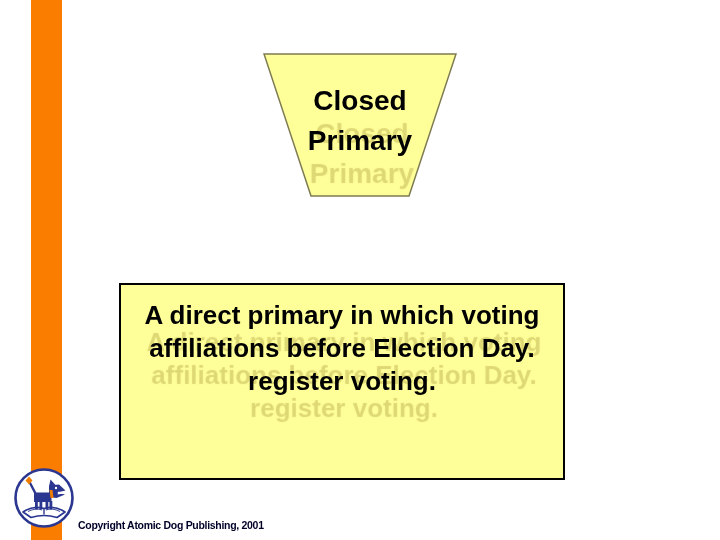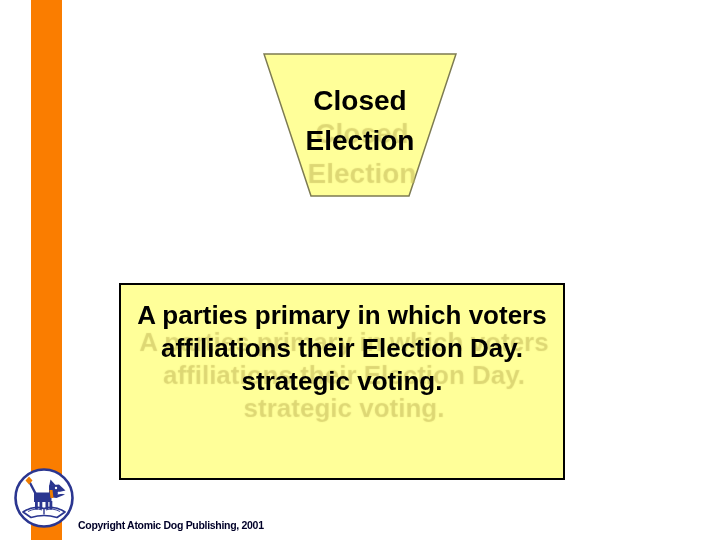--- a/index.html
+++ b/index.html
@@ -92,28 +92,28 @@
 <div class="slide">
 
   <div class="accent-bar"></div>
 
   <div class="trap-wrap">
     <svg width="194" height="144" viewBox="0 0 194 144" aria-hidden="true">
       <polygon points="1,1 193,1 146,143 48,143" fill="#ffff99" stroke="#7d7b52" stroke-width="1.5"></polygon>
     </svg>
     <div class="trap-text">
       <div>Closed</div>
-      <div>Election</div>
+      <div>Primary</div>
     </div>
   </div>
 
   <div class="def-box">
-    <div class="line">A parties primary in which voters</div>
-    <div class="line">affiliations their Election Day.</div>
-    <div class="line">strategic voting.</div>
+    <div class="line">A direct primary in which voting</div>
+    <div class="line">affiliations before Election Day.</div>
+    <div class="line">register voting.</div>
   </div>
 
   <svg class="logo" width="62" height="62" viewBox="0 0 62 62" aria-hidden="true">
     <circle cx="31" cy="31" r="28.5" fill="#ffffff" stroke="#2b3690" stroke-width="2.6"></circle>
     <g>
       <path d="M10 45 Q20 38 31 41.5 Q42 38 52 45 L44 50.5 Q31 46.5 18 50.5 Z" fill="#ffffff" stroke="#2b3690" stroke-width="1.7" stroke-linejoin="round"></path>
       <line x1="31" y1="41.5" x2="31" y2="47.5" stroke="#2b3690" stroke-width="1.4"></line>
       <path d="M15 44.5 Q23 40.5 29 43 M33 43 Q39 40.5 47 44.5" fill="none" stroke="#2b3690" stroke-width="0.9"></path>
     </g>
     <g>

